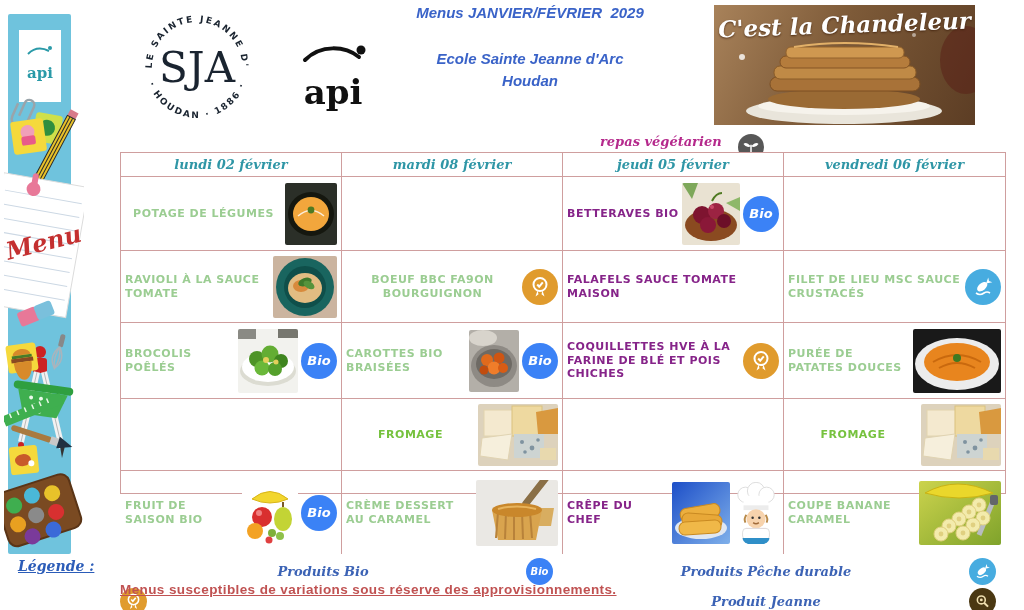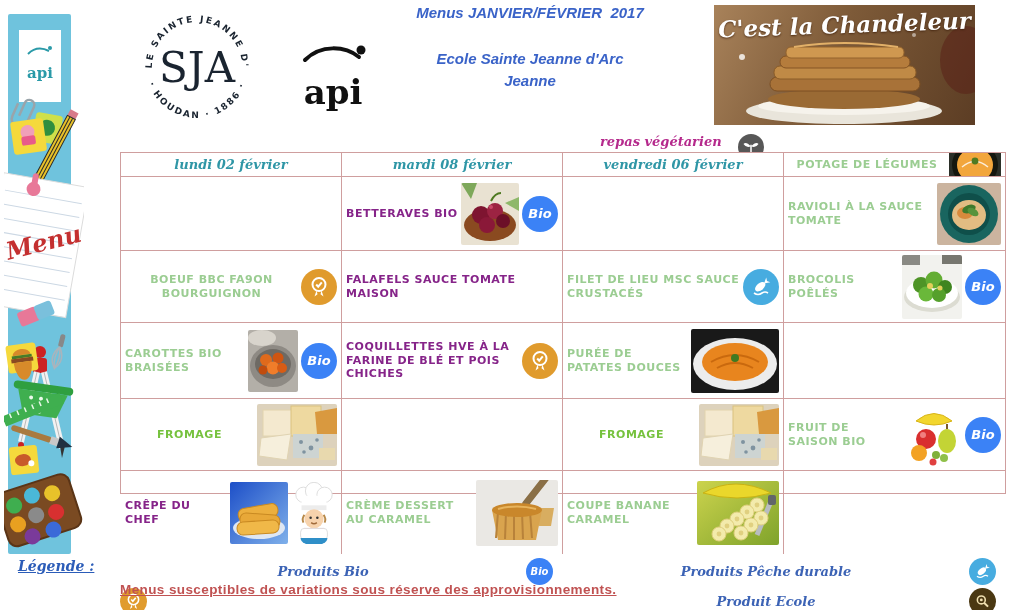--- a/index.html
+++ b/index.html
@@ -226,25 +226,25 @@
 
   <span class="api-logo">
     <svg width="74" height="76" viewBox="0 0 74 76">
       <path d="M8 20 C24 4 48 6 62 17" stroke="#111" stroke-width="4" fill="none" stroke-linecap="round"></path>
       <circle cx="64" cy="10" r="4.5" fill="#111"></circle>
       <text x="36" y="64" text-anchor="middle" font-family="DejaVu Serif,serif" font-weight="bold" font-size="34" fill="#111">api</text>
     </svg>
   </span>
 
   <div class="title-block">
-    <span class="main-title">Menus JANVIER/FÉVRIER  2017</span>
+    <span class="main-title">Menus JANVIER/FÉVRIER  2029</span>
   </div>
   <div class="school-block">
     <div>Ecole Sainte Jeanne d'Arc</div>
-    <div>Jeanne</div>
+    <div>Houdan</div>
   </div>
 
   <div class="banner">
     <svg width="261" height="120" viewBox="0 0 261 120">
       <ellipse cx="252" cy="55" rx="26" ry="34" fill="#5a2018" opacity=".55"></ellipse>
       <circle cx="28" cy="52" r="3" fill="#fff" opacity=".8"></circle>
       <circle cx="58" cy="78" r="2" fill="#fff" opacity=".6"></circle>
       <circle cx="200" cy="30" r="2" fill="#fff" opacity=".5"></circle>
       <ellipse cx="130" cy="106" rx="98" ry="13" fill="#e9e5db"></ellipse>
       <ellipse cx="130" cy="101" rx="86" ry="9" fill="#f6f3ec"></ellipse>
@@ -271,20 +271,23 @@
 
   <div class="menu-table">
 
     <div class="cell head">
         <span class="day">lundi 02 février</span>
       </div>
     <div class="cell head">
         <span class="day">mardi 08 février</span>
       </div>
     <div class="cell head">
+        <span class="day">jeudi 05 février</span>
+      </div>
+    <div class="cell head">
         <span class="day">vendredi 06 février</span>
       </div>
 
     <div class="cell">
       <span class="dish green ta-c">POTAGE DE LÉGUMES</span>
       <span class="photo">
         <svg width="52" height="62" viewBox="0 0 52 62">
           <rect width="52" height="62" fill="#2b2f28"></rect>
           <ellipse cx="26" cy="31" rx="23" ry="22" fill="#15170f"></ellipse>
           <ellipse cx="26" cy="31" rx="18" ry="17" fill="#f2a63c"></ellipse>
@@ -474,56 +477,20 @@
           <line x1="41" y1="26" x2="41" y2="21" stroke="#7a5a2a" stroke-width="2"></line>
           <circle cx="13" cy="50" r="8" fill="#f3a224"></circle>
           <circle cx="30" cy="52" r="4" fill="#7fb03a"></circle>
           <circle cx="38" cy="55" r="4" fill="#8fc04a"></circle>
           <circle cx="27" cy="59" r="3.5" fill="#e04040"></circle>
         </svg>
       </span>
       <span class="badge b-bio">
           <span>Bio</span>
         </span>
-    </div>
-    <div class="cell">
-      <span class="dish purple">CRÊPE DU CHEF</span>
-      <span class="photo">
-        <svg width="58" height="62" viewBox="0 0 58 62">
-          <defs>
-              <linearGradient id="gcrepe" x1="0" y1="0" x2="1" y2="1">
-            <stop offset="0" stop-color="#1d4fc8"></stop>
-                <stop offset="1" stop-color="#7fb0ea"></stop>
-          </linearGradient>
-            </defs>
-          <rect width="58" height="62" fill="url(#gcrepe)"></rect>
-          <ellipse cx="29" cy="46" rx="26" ry="11" fill="#dfe7f2"></ellipse>
-          <rect x="8" y="24" width="40" height="13" rx="6" fill="#ecaf3e" stroke="#c98a22" transform="rotate(-10 28 30)"></rect>
-          <rect x="10" y="32" width="40" height="13" rx="6" fill="#e8a838" stroke="#c98a22" transform="rotate(4 30 38)"></rect>
-          <rect x="7" y="39" width="42" height="13" rx="6" fill="#f0b848" stroke="#c98a22" transform="rotate(-4 28 45)"></rect>
-        </svg>
-      </span>
-      <span class="photo">
-        <svg width="46" height="62" viewBox="0 0 48 64">
-          <circle cx="13" cy="13" r="8" fill="#fff" stroke="#ddd"></circle>
-          <circle cx="24" cy="9" r="9" fill="#fff" stroke="#ddd"></circle>
-          <circle cx="35" cy="13" r="8" fill="#fff" stroke="#ddd"></circle>
-          <rect x="11" y="14" width="26" height="12" fill="#fff"></rect>
-          <rect x="11" y="24" width="26" height="5" fill="#ececec"></rect>
-          <circle cx="24" cy="38" r="10" fill="#f7d3ad"></circle>
-          <path d="M14 34 q-3 4 -1 8" stroke="#b88a4a" stroke-width="2" fill="none"></path>
-          <path d="M34 34 q3 4 1 8" stroke="#b88a4a" stroke-width="2" fill="none"></path>
-          <circle cx="20.5" cy="37" r="1.3" fill="#333"></circle>
-          <circle cx="27.5" cy="37" r="1.3" fill="#333"></circle>
-          <path d="M21 42 q3 2.5 6 0" stroke="#a06a3a" stroke-width="1.5" fill="none"></path>
-          <polygon points="13,48 35,48 24,57" fill="#d32f2f"></polygon>
-          <rect x="10" y="48" width="28" height="12" rx="4" fill="#fff" stroke="#ddd"></rect>
-          <path d="M10 58 a14 8 0 0 0 28 0 z" fill="#2f8fc8"></path>
-        </svg>
-      </span>
     </div>
     <div class="cell">
       <span class="dish green">CRÈME DESSERT AU CARAMEL</span>
       <span class="photo">
         <svg width="82" height="66" viewBox="0 0 82 66">
           <rect width="82" height="66" fill="#eae8e4"></rect>
           <g transform="rotate(38 58 14)">
             <rect x="54" y="-14" width="7" height="44" rx="3" fill="#8a6f46"></rect>
             <ellipse cx="57.5" cy="34" rx="8" ry="5" fill="#a98c58"></ellipse>
           </g>
@@ -531,20 +498,56 @@
           <path d="M16 30 h50 l-6 30 h-38 z" fill="#d9a44e"></path>
           <g stroke="#b8823a" stroke-width="2">
             <line x1="22" y1="32" x2="20" y2="58"></line>
               <line x1="30" y1="32" x2="29" y2="59"></line>
             <line x1="38" y1="32" x2="38" y2="60"></line>
               <line x1="46" y1="32" x2="47" y2="59"></line>
             <line x1="54" y1="32" x2="56" y2="58"></line>
           </g>
           <ellipse cx="41" cy="30" rx="25" ry="7" fill="#c9872b"></ellipse>
           <path d="M22 29 q19 -5 38 0" stroke="#e8b45c" stroke-width="2" fill="none"></path>
+        </svg>
+      </span>
+    </div>
+    <div class="cell">
+      <span class="dish purple">CRÊPE DU CHEF</span>
+      <span class="photo">
+        <svg width="58" height="62" viewBox="0 0 58 62">
+          <defs>
+              <linearGradient id="gcrepe" x1="0" y1="0" x2="1" y2="1">
+            <stop offset="0" stop-color="#1d4fc8"></stop>
+                <stop offset="1" stop-color="#7fb0ea"></stop>
+          </linearGradient>
+            </defs>
+          <rect width="58" height="62" fill="url(#gcrepe)"></rect>
+          <ellipse cx="29" cy="46" rx="26" ry="11" fill="#dfe7f2"></ellipse>
+          <rect x="8" y="24" width="40" height="13" rx="6" fill="#ecaf3e" stroke="#c98a22" transform="rotate(-10 28 30)"></rect>
+          <rect x="10" y="32" width="40" height="13" rx="6" fill="#e8a838" stroke="#c98a22" transform="rotate(4 30 38)"></rect>
+          <rect x="7" y="39" width="42" height="13" rx="6" fill="#f0b848" stroke="#c98a22" transform="rotate(-4 28 45)"></rect>
+        </svg>
+      </span>
+      <span class="photo">
+        <svg width="46" height="62" viewBox="0 0 48 64">
+          <circle cx="13" cy="13" r="8" fill="#fff" stroke="#ddd"></circle>
+          <circle cx="24" cy="9" r="9" fill="#fff" stroke="#ddd"></circle>
+          <circle cx="35" cy="13" r="8" fill="#fff" stroke="#ddd"></circle>
+          <rect x="11" y="14" width="26" height="12" fill="#fff"></rect>
+          <rect x="11" y="24" width="26" height="5" fill="#ececec"></rect>
+          <circle cx="24" cy="38" r="10" fill="#f7d3ad"></circle>
+          <path d="M14 34 q-3 4 -1 8" stroke="#b88a4a" stroke-width="2" fill="none"></path>
+          <path d="M34 34 q3 4 1 8" stroke="#b88a4a" stroke-width="2" fill="none"></path>
+          <circle cx="20.5" cy="37" r="1.3" fill="#333"></circle>
+          <circle cx="27.5" cy="37" r="1.3" fill="#333"></circle>
+          <path d="M21 42 q3 2.5 6 0" stroke="#a06a3a" stroke-width="1.5" fill="none"></path>
+          <polygon points="13,48 35,48 24,57" fill="#d32f2f"></polygon>
+          <rect x="10" y="48" width="28" height="12" rx="4" fill="#fff" stroke="#ddd"></rect>
+          <path d="M10 58 a14 8 0 0 0 28 0 z" fill="#2f8fc8"></path>
         </svg>
       </span>
     </div>
     <div class="cell">
       <span class="dish green">COUPE BANANE CARAMEL</span>
       <span class="photo">
         <svg width="82" height="64" viewBox="0 0 82 64">
           <defs>
               <linearGradient id="gban" x1="0" y1="0" x2="1" y2="1">
             <stop offset="0" stop-color="#ccd34d"></stop>
@@ -605,21 +608,21 @@
       <span class="badge sm b-lbl">
         <svg width="19" height="19" viewBox="0 0 24 24">
           <circle cx="12" cy="9.5" r="6.5" fill="none" stroke="#fff" stroke-width="2"></circle>
           <path d="M9.2 9.5 l2 2.2 l3.6 -4.4" fill="none" stroke="#fff" stroke-width="2"></path>
           <path d="M9.5 15.5 L7.5 21.5 L10.5 19.3 Z" fill="#fff"></path>
           <path d="M14.5 15.5 L16.5 21.5 L13.5 19.3 Z" fill="#fff"></path>
         </svg>
       </span>
     </div>
     <div class="lg">
-      <span class="lg-label">Produit Ecole</span>
+      <span class="lg-label">Produit Jeanne</span>
       <span class="badge sm b-loc">
         <svg width="19" height="19" viewBox="0 0 24 24">
           <circle cx="10.5" cy="10" r="5" fill="none" stroke="#f0e0b0" stroke-width="2"></circle>
           <line x1="14" y1="13.5" x2="19" y2="18.5" stroke="#f0e0b0" stroke-width="2.5"></line>
           <circle cx="10.5" cy="10" r="1.8" fill="#f0e0b0"></circle>
         </svg>
       </span>
     </div>
   </div>
 

